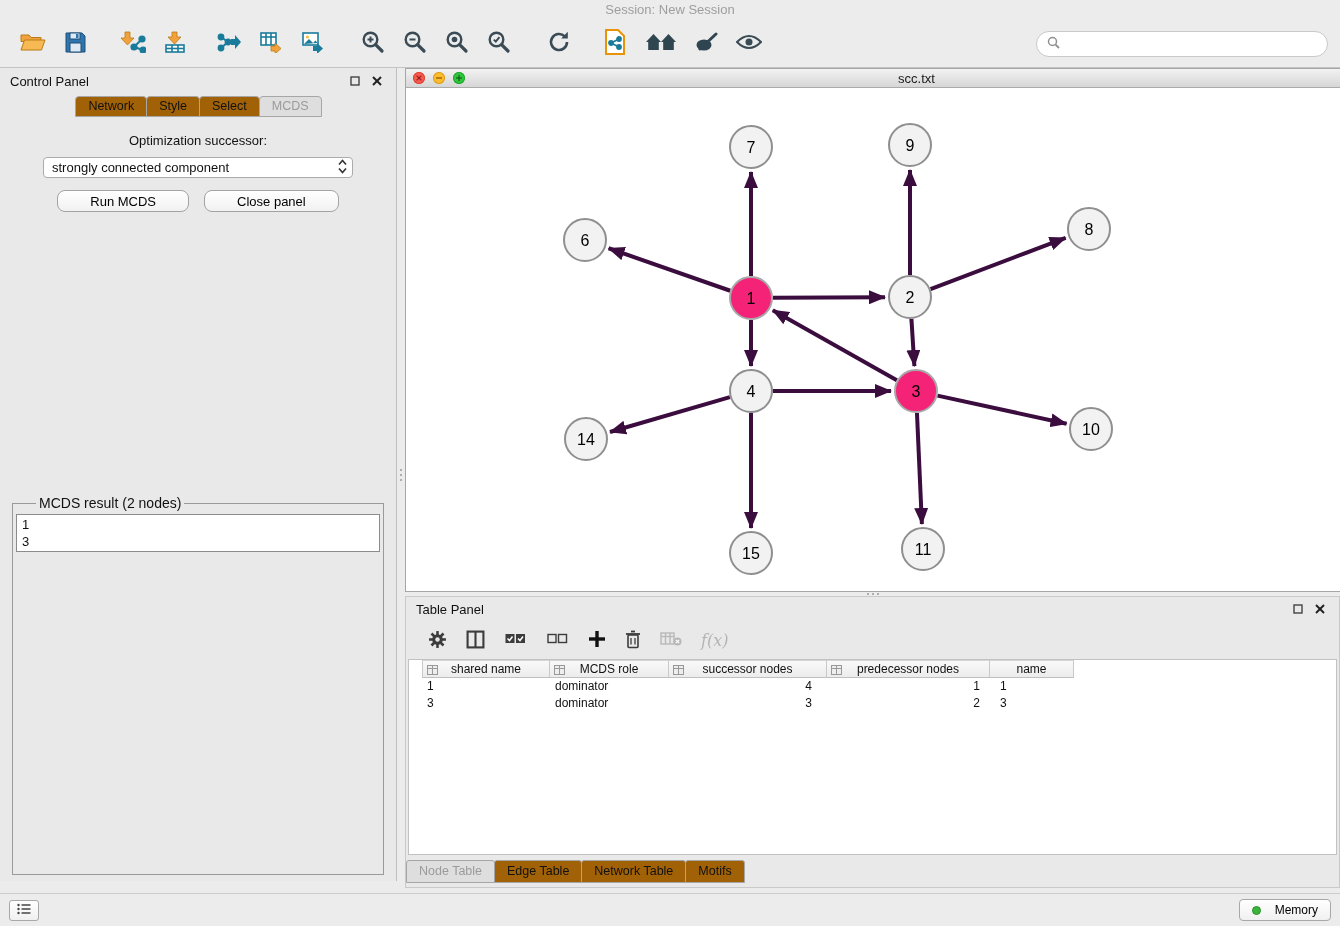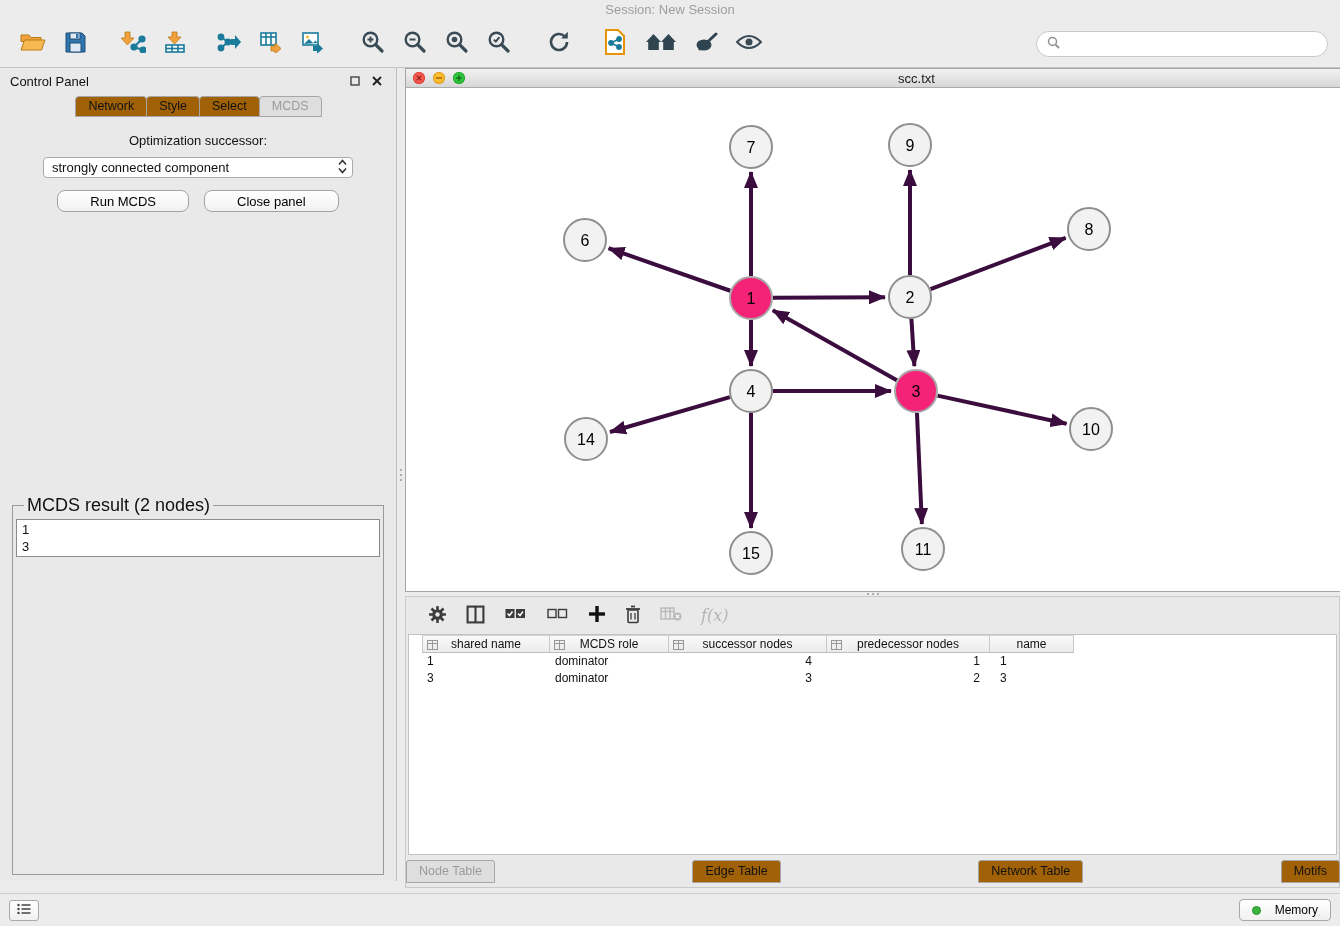--- a/index.html
+++ b/index.html
@@ -35,21 +35,21 @@
   .cp-content{flex:1;display:flex;flex-direction:column;align-items:center;padding-top:16px;min-height:0}
   .cp-label{font-size:13px}
   .cp-select{margin-top:9px;width:310px;height:21px;background:#fff;border:1px solid #ababab;border-radius:4px;
     display:flex;align-items:center;padding:0 5px 0 8px;font-size:13px;cursor:pointer}
   .cp-select .sel-text{flex:1;white-space:nowrap;overflow:hidden}
   .cp-buttons{margin-top:12px;display:flex;gap:15px}
   .btn{height:22px;padding:0 32px;font-size:13px;background:linear-gradient(#ffffff,#f1f1f1);
     border:1px solid #a3a3a3;border-radius:8px;font-family:Liberation Sans, sans-serif;cursor:pointer}
   .result-fieldset{margin:10px 12px 6px;margin-top:auto;align-self:stretch;height:380px;
     border:1px solid #9a9a9a;padding:3px;display:flex;flex-direction:column}
-  .result-fieldset legend{font-size:18px;padding:0 3px;margin-left:8px}
+  .result-fieldset legend{font-size:14px;padding:0 3px;margin-left:20px}
   .result-box{flex:1;background:#fff;border:1px solid #8c8c8c;font-size:13px;line-height:17px;padding:1px 5px}
 
   
   .net-window{position:absolute;left:405px;top:68px;width:1023px;height:524px;border:1px solid #a6a6a6;background:#fff}
   .net-titlebar{height:19px;background:linear-gradient(#f2f2f2,#d7d7d7);border-bottom:1px solid #ababab;
     display:flex;align-items:center;position:relative}
   .lights{display:flex;gap:8px;margin-left:7px;z-index:2}
   .light{width:12px;height:12px;border-radius:50%;position:relative;border:none;padding:0;cursor:pointer}
   .light svg{position:absolute;left:0;top:0}
   .light.red{background:#f95a50;box-shadow:inset 0 0 0 1px #da4338}
@@ -85,21 +85,21 @@
     border-bottom:1px solid #bfbfbf;cursor:pointer}
   .hc:first-of-type{border-left:1px solid #c9c9c9}
   .hc .hicon{position:absolute;left:4px;top:3px}
   .c0{width:128px}.c1{width:119px}.c2{width:158px}.c3{width:163px}.c4{width:84px}
   .tr{display:flex;height:17px;cursor:default}
   .td{font-size:12px;line-height:17px;white-space:nowrap;overflow:hidden}
   .td.c0,.td.c1{padding-left:5px}
   .td.c2{text-align:right;padding-right:15px}
   .td.c3{text-align:right;padding-right:10px}
   .td.c4{padding-left:10px}
-  .tp-bottom{height:32px;display:flex;justify-content:space-between;align-items:center;flex:none}
+  .tp-bottom{height:32px;display:flex;justify-content:flex-start;align-items:center;flex:none}
   .tp-bottom .tab{border-radius:3px 3px 0 0;padding:3px 12px 4px;font-size:12.5px}
 
   
   .statusbar{position:absolute;left:0;bottom:0;width:100%;height:33px;border-top:1px solid #cccccc;
     display:flex;align-items:center;padding:0 9px;background:#ececec}
   .list-btn{width:30px;height:21px;background:linear-gradient(#fff,#f0f0f0);border:1px solid #a8a8a8;
     border-radius:3px;display:flex;align-items:center;justify-content:center;padding:0;cursor:pointer}
   .memory-btn{margin-left:auto;height:22px;display:flex;align-items:center;gap:14px;padding:0 12px;
     background:linear-gradient(#fff,#f0f0f0);border:1px solid #a8a8a8;border-radius:4px;font-size:12px;
     font-family:inherit;cursor:pointer}
@@ -378,20 +378,34 @@
 
 <div class="h-splitter">
   <span class="grip">
       <i></i>
       <i></i>
       <i></i>
     </span>
 </div>
 
 <div class="table-panel">
+  <div class="tp-header">
+    <span class="ph-title">Table Panel</span>
+    <button class="ph-btn">
+      <span><svg width="10" height="10" viewBox="0 0 10 10">
+        <rect x="1" y="1" width="8" height="8" fill="none" stroke="#444" stroke-width="1.4"></rect>
+          </svg></span>
+    </button>
+    <button class="ph-btn">
+      <span><svg width="10" height="10" viewBox="0 0 10 10">
+        <line x1="1" y1="1" x2="9" y2="9" stroke="#222" stroke-width="2"></line>
+        <line x1="9" y1="1" x2="1" y2="9" stroke="#222" stroke-width="2"></line>
+          </svg></span>
+    </button>
+  </div>
   <div class="tp-toolbar">
     <button class="tp-tool">
       <span><svg width="19" height="19" viewBox="0 0 18 18">
         <g stroke="#3c3c3c" stroke-width="2.4">
           <line x1="9" y1="1" x2="9" y2="17"></line>
               <line x1="1" y1="9" x2="17" y2="9"></line>
           <line x1="3.3" y1="3.3" x2="14.7" y2="14.7"></line>
               <line x1="3.3" y1="14.7" x2="14.7" y2="3.3"></line>
             </g>
         <circle cx="9" cy="9" r="5" fill="#3c3c3c"></circle>

